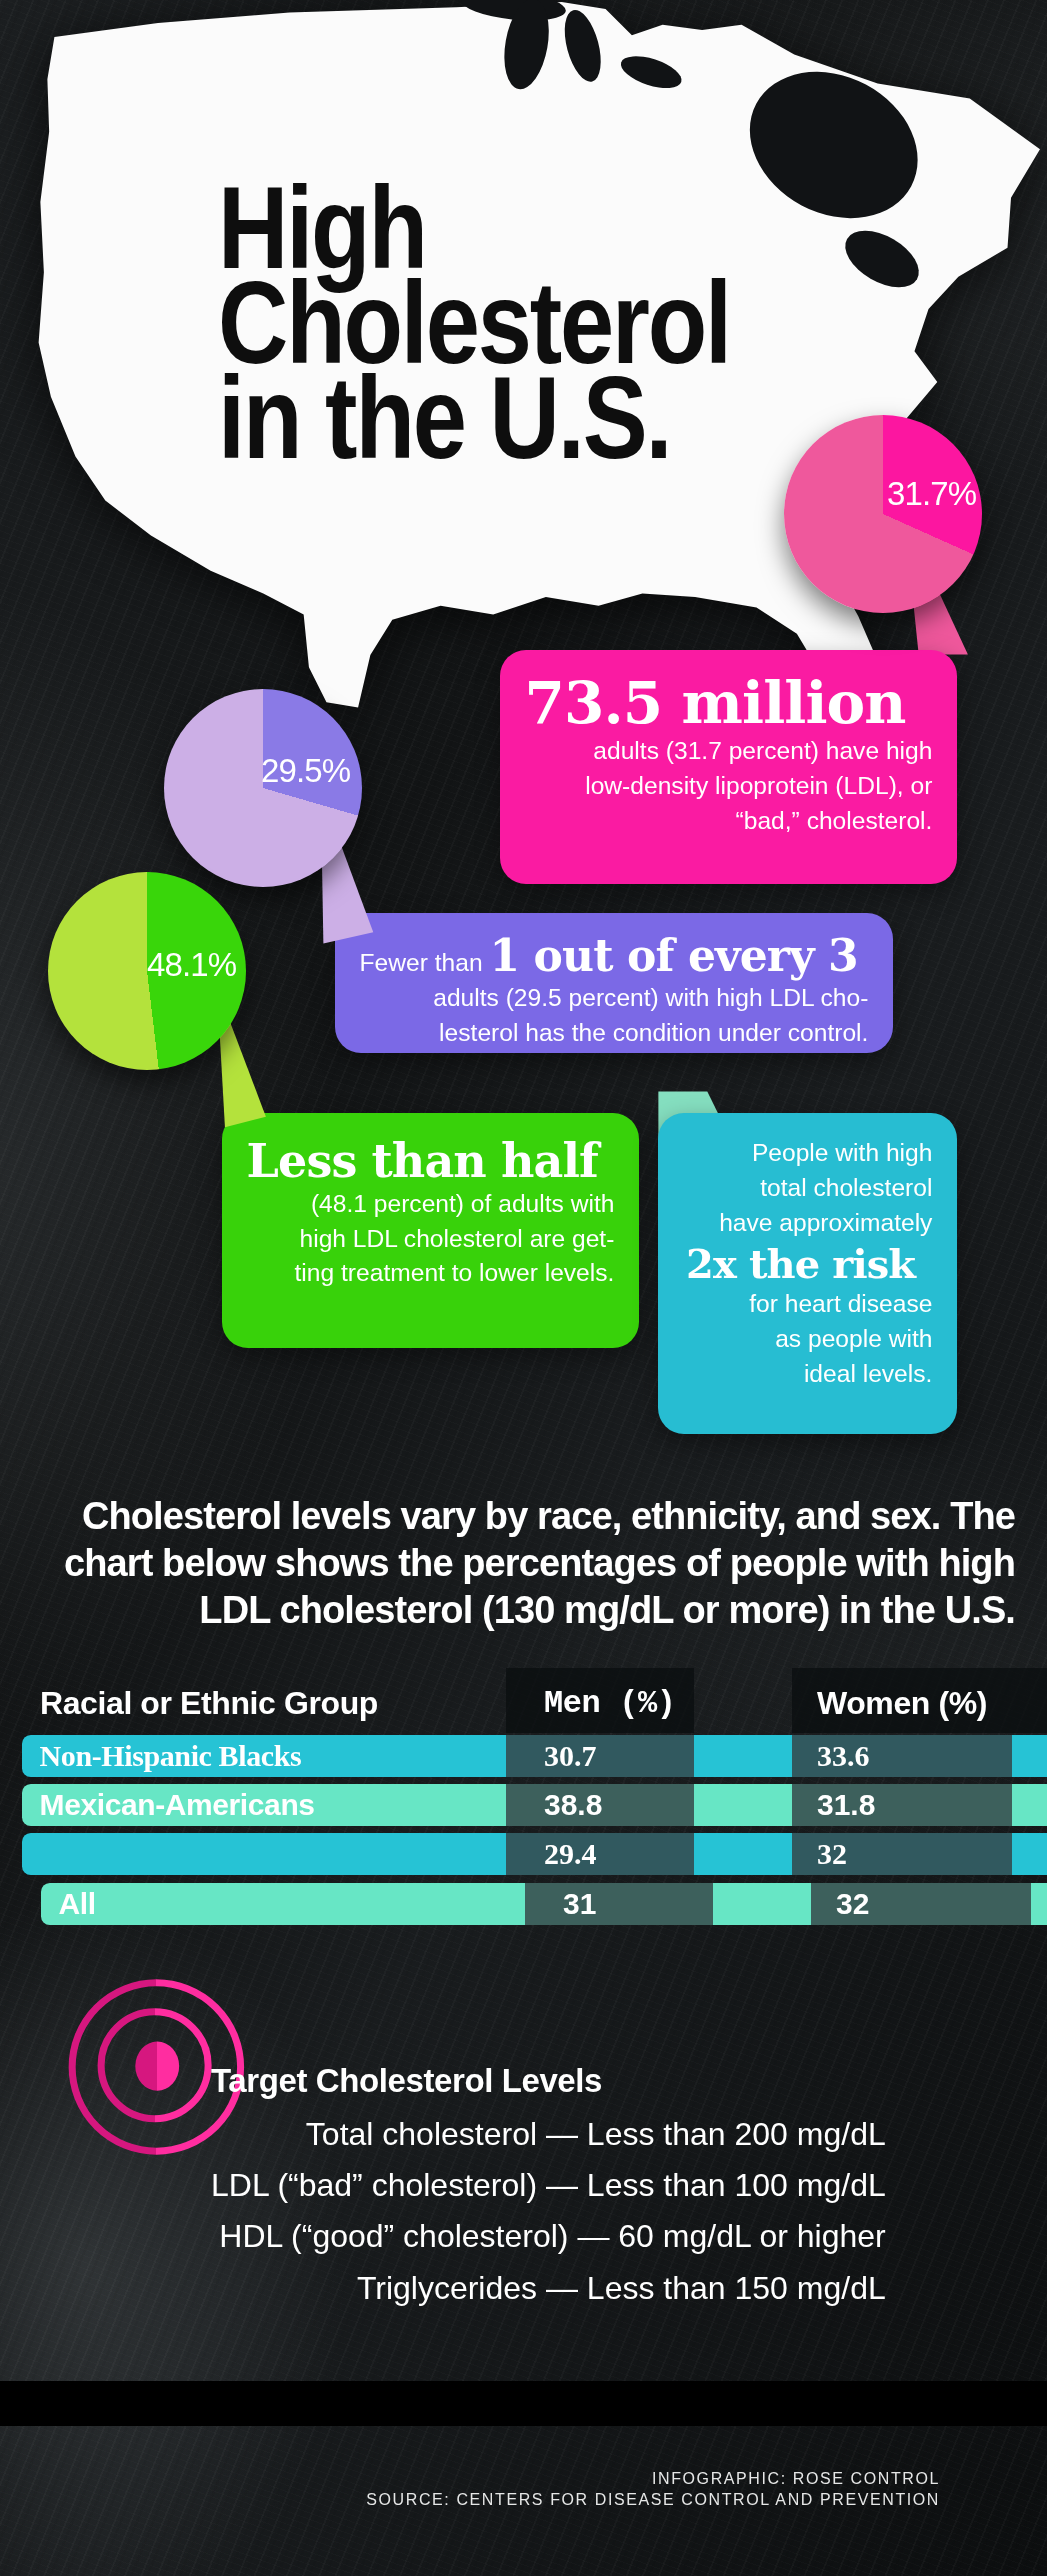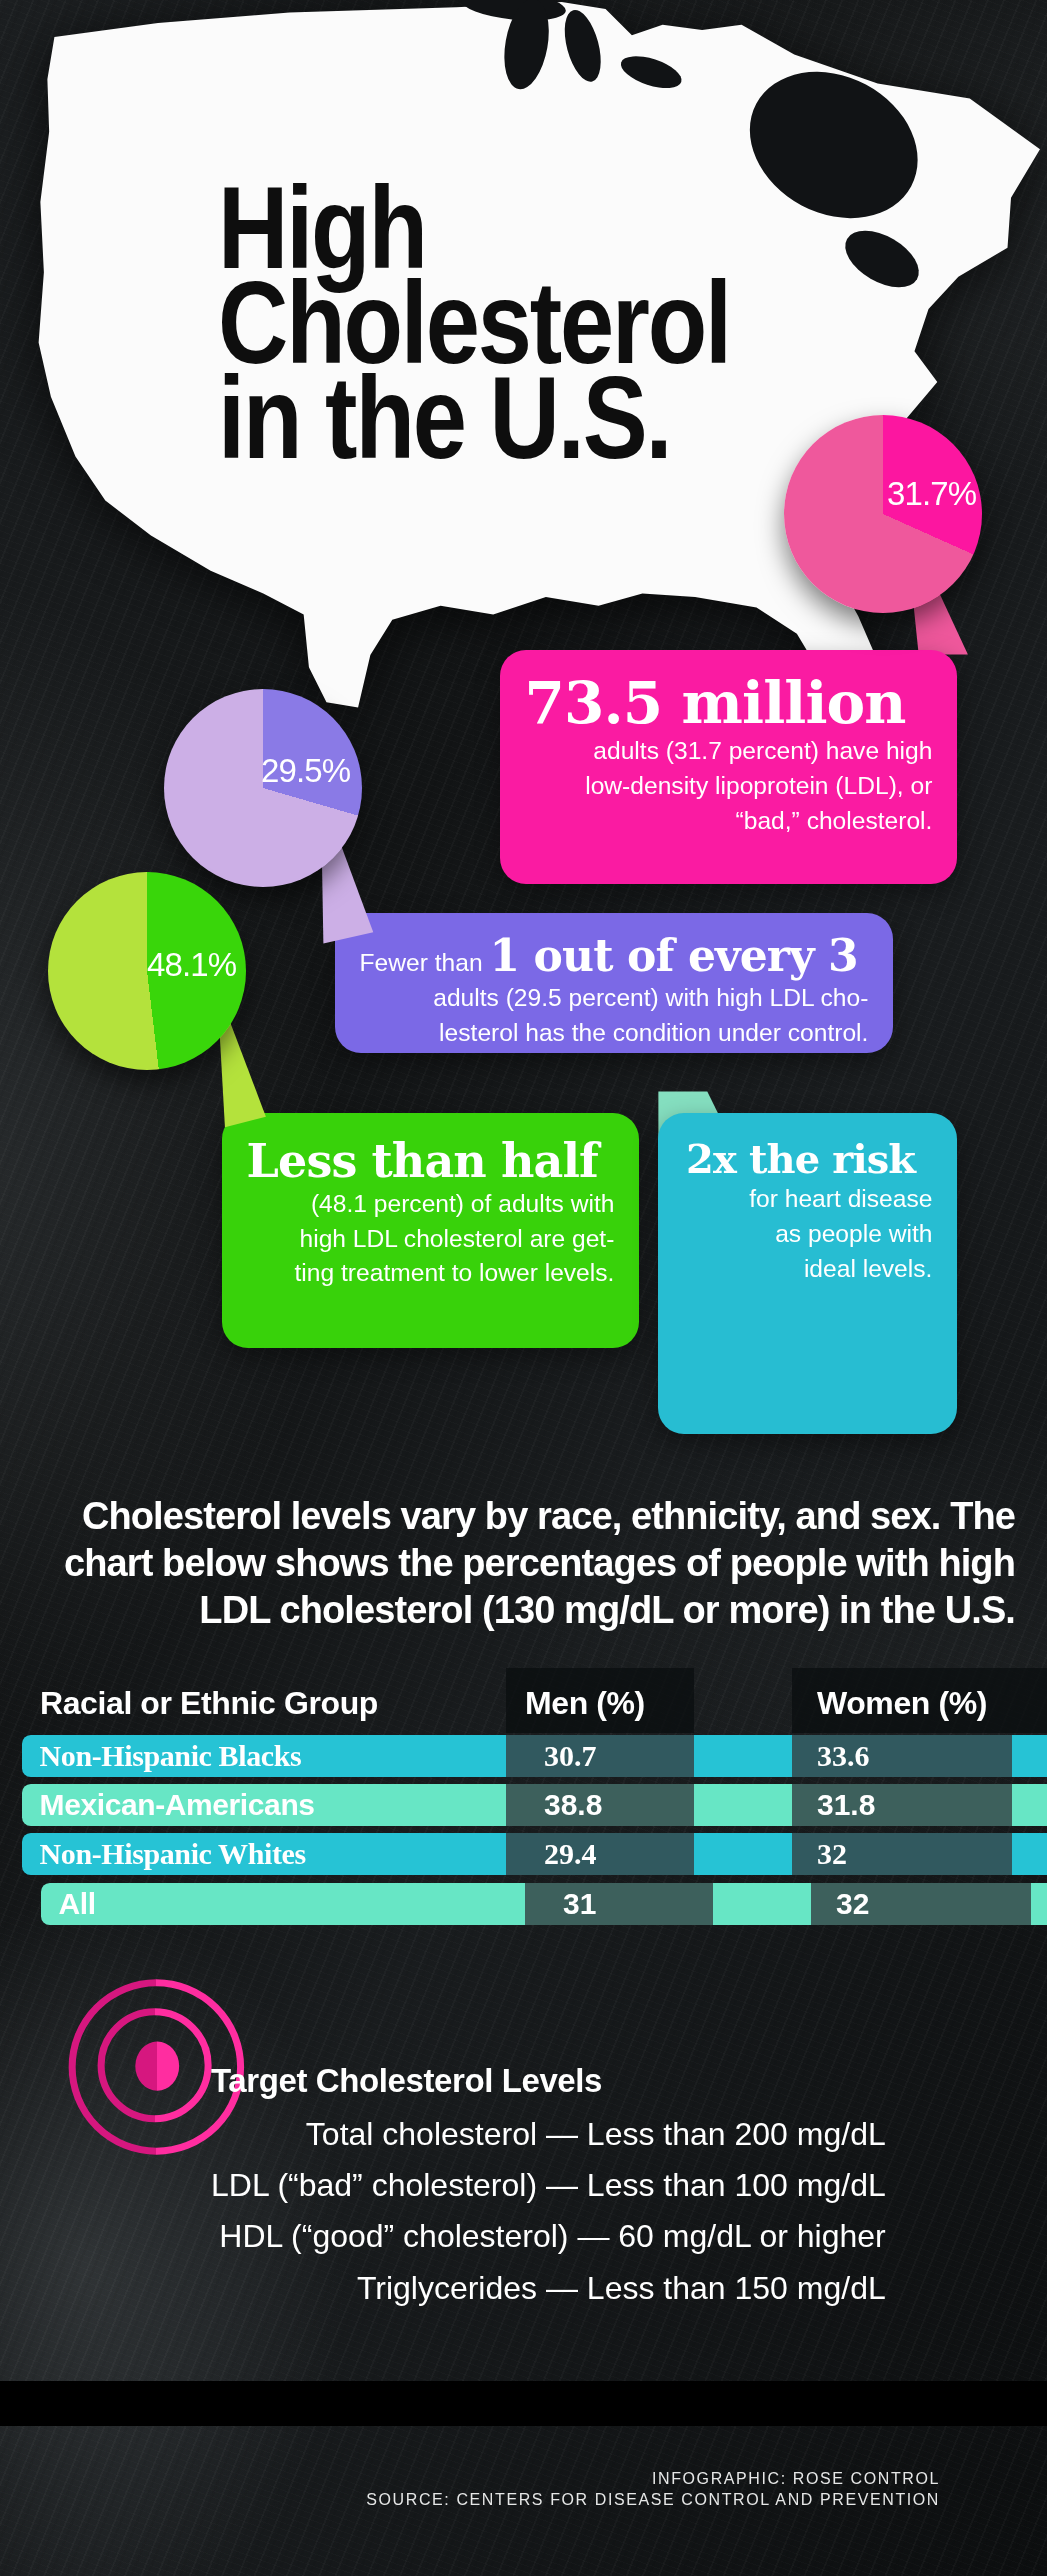--- a/index.html
+++ b/index.html
@@ -52,21 +52,21 @@
   
   .intro{position:absolute;left:40px;top:1493px;width:975px;z-index:3;color:#fff;
          font-weight:700;font-size:38px;line-height:1.24;letter-spacing:-0.9px;}
   
   .tbl{position:absolute;left:0;top:1664px;width:1047px;z-index:3;}
   .hdr-strip{position:absolute;top:4.4px;height:65px;background:rgba(9,13,15,.74);}
   .hdr-strip.men{left:506px;width:188px;}
   .hdr-strip.women{left:792px;width:255px;}
   .hdr-label{position:absolute;top:21px;color:#fff;font-weight:700;font-size:32px;letter-spacing:-0.4px;}
   .hdr-group{left:40px;}
-  .hdr-men{left:525px;}
+  .hdr-men{left:544px;font-family:Liberation Mono, monospace;}
   .hdr-women{left:817px;}
   .row{position:absolute;left:22px;width:1025px;height:42px;border-radius:8.8px 0 0 8.8px;}
   .row.r0{top:71px;}  .row.r1{top:120px;}  .row.r2{top:169px;}  .row.r3{top:219px;margin-left:19px;}
   .row.cyan{background:#26c3d5;font-family:Liberation Serif, serif;}
   .row.mint{background:#67e6c5;}
   .row .cell{position:absolute;top:0;height:42px;background:rgba(52,66,68,.82);}
   .row .cell.men{left:484px;width:188px;}
   .row .cell.women{left:770px;width:220px;}
   .row .group{position:absolute;left:17.6px;top:0;line-height:42px;color:#fff;font-weight:700;font-size:30px;letter-spacing:-0.4px;}
   .row .val{position:absolute;top:0;line-height:42px;color:#fff;font-weight:700;font-size:30px;}
@@ -155,20 +155,23 @@
     <div class="pad">
       <div class="serif headline-lg">Less than half</div>
       <div class="body-txt lines">(48.1 percent) of adults with
 high LDL cholesterol are get-
 ting treatment to lower levels.</div>
     </div>
   </div>
 
   <div class="box box-cyan">
     <div class="pad" style="padding-left:28px;">
+      <div class="body-txt lines">People with high
+total cholesterol
+have approximately</div>
       <div class="serif" style="font-size:40px;line-height:1.15;letter-spacing:-0.9px;">2x the risk</div>
       <div class="body-txt lines">for heart disease
 as people with
 ideal levels.</div>
     </div>
   </div>
 
   <div class="intro lines">Cholesterol levels vary by race, ethnicity, and sex. The
 chart below shows the percentages of people with high
 LDL cholesterol (130 mg/dL or more) in the U.S.</div>
@@ -190,21 +193,20 @@
     <div class="row r1 mint">
       <span class="cell men"></span>
       <span class="cell women"></span>
       <span class="group">Mexican-Americans</span>
       <span class="val men">38.8</span>
       <span class="val women">31.8</span>
     </div>
     <div class="row r2 cyan">
       <span class="cell men"></span>
       <span class="cell women"></span>
-      <span class="group">Non-Hispanic Whites</span>
       <span class="val men">29.4</span>
       <span class="val women">32</span>
     </div>
     <div class="row r3 mint">
       <span class="cell men"></span>
       <span class="cell women"></span>
       <span class="group">All</span>
       <span class="val men">31</span>
       <span class="val women">32</span>
     </div>

